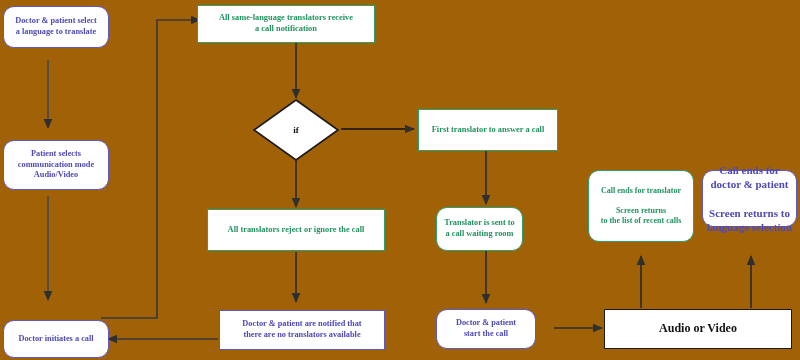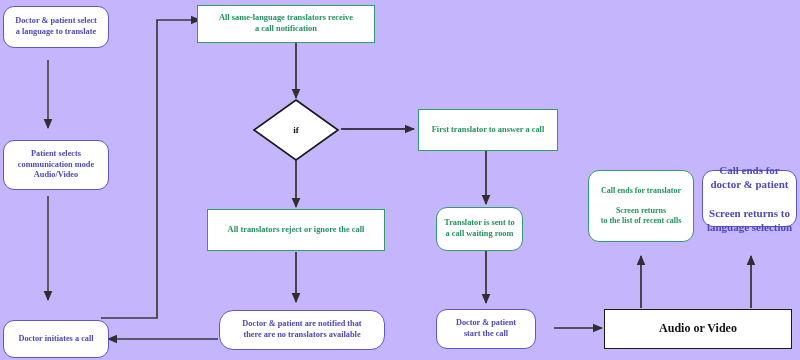--- a/index.html
+++ b/index.html
@@ -4,21 +4,21 @@
 <style>
   html, body {
     margin: 0;
     padding: 0;
     background: #ffffff;
   }
   #canvas {
     position: relative;
     width: 800px;
     height: 360px;
-    background: #c4b5fd;
+    background: #a16207;
     font-family: "Liberation Serif", "DejaVu Serif", serif;
     overflow: hidden;
   }
   .node {
     position: absolute;
     box-sizing: border-box;
     display: flex;
     align-items: center;
     justify-content: center;
     text-align: center;
@@ -117,21 +117,21 @@
 
   <div class="diamond-wrap" style="left:252px; top:98px; width:88px; height:64px;">
     <svg class="diamond" viewBox="0 0 88 64" xmlns="http://www.w3.org/2000/svg">
       <polygon points="44,2 86,32 44,62 2,32" fill="#ffffff" stroke="#1b1b1b" stroke-width="1.7"></polygon>
     </svg>
     <div class="diamond-label">if</div>
   </div>
 
   <div class="node green rect" style="left:207px; top:209px; width:178px; height:42px; font-size:8.4px;">All translators reject or ignore the call</div>
 
-  <div class="node purple rect" style="left:219px; top:310px; width:166px; height:40px; font-size:8.3px;border-radius:14px;">Doctor &amp; patient are notified that
+  <div class="node purple rect" style="left:219px; top:310px; width:166px; height:40px; font-size:8.3px;">Doctor &amp; patient are notified that
 there are no translators available</div>
 
   <div class="node green rect" style="left:418px; top:109px; width:140px; height:42px; font-size:8.4px;">First translator to answer a call</div>
 
   <div class="node green rounded" style="left:436px; top:207px; width:87px; height:44px; font-size:8.3px;">Translator is sent to
 a call waiting room</div>
 
   <div class="node purple rounded" style="left:436px; top:309px; width:100px; height:40px; font-size:8.3px;">Doctor &amp; patient
 start the call</div>
 

